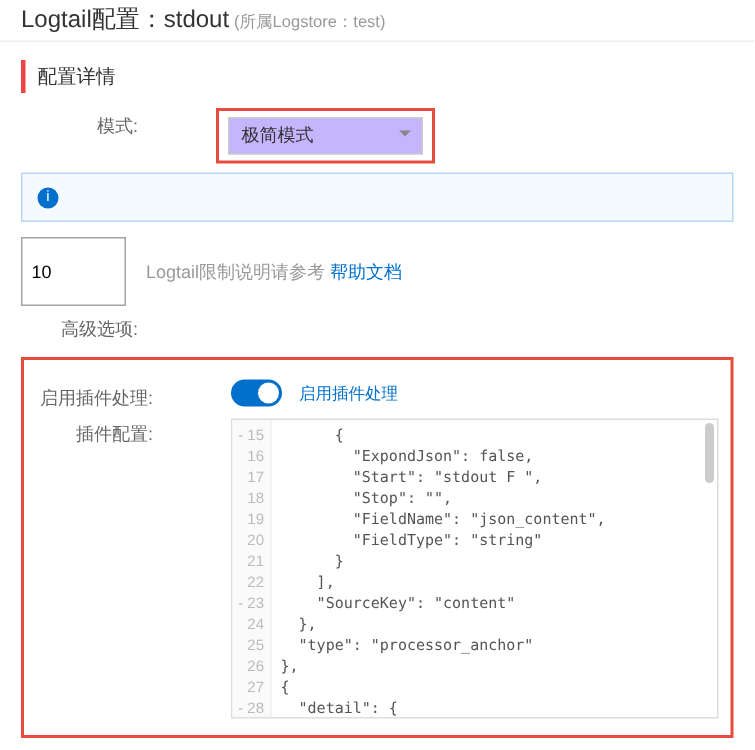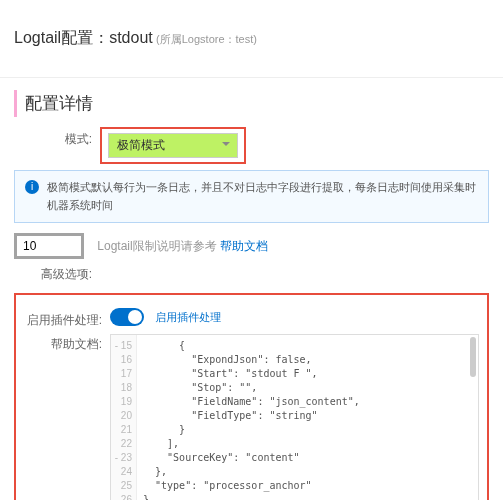--- a/index.html
+++ b/index.html
@@ -1,31 +1,31 @@
 <!DOCTYPE html>
 <html><head>
 <meta charset="utf-8">
 <style>
   * { box-sizing: border-box; margin: 0; padding: 0; }
   body { font-family: "Microsoft YaHei", Arial, sans-serif; font-size: 12px; color: #333; background: #fff; width: 503px; }
-  .header { padding: 28px 14px; border-bottom: 1px solid #eee; }
+  .header { padding: 3px 14px; border-bottom: 1px solid #eee; }
   .header-title { font-size: 16px; color: #333; display: inline-block; }
   .header-sub { font-size: 11px; color: #999; }
-  .section-bar { border-left: 3px solid #f9a8d4; padding: 2px 8px; margin: 12px 14px 10px 14px; font-size: 17px; }
+  .section-bar { border-left: 3px solid #ef4444; padding: 2px 8px; margin: 12px 14px 10px 14px; font-size: 13px; }
   .body { padding: 0 14px 14px 14px; }
-  .row { display: flex; align-items: flex-start; margin: 3px 0; }
+  .row { display: flex; align-items: flex-start; margin: 3px 0; gap: 44px; }
   .lbl { width: 86px; text-align: right; color: #666; font-size: 12px; padding-top: 4px; padding-right: 8px; flex-shrink: 0; }
   .ctl { flex: 1; }
   .highlight-red { border: 2px solid #e74c3c; padding: 4px 6px; display: inline-block; }
-  .select { border: 1px solid #ccc; padding: 3px 22px 3px 8px; font-size: 12px; width: 130px; position: relative; display: inline-block; background: #bef264; }
+  .select { border: 1px solid #ccc; padding: 3px 22px 3px 8px; font-size: 12px; width: 130px; position: relative; display: inline-block; background: #c4b5fd; }
   .select::after { content: ""; position: absolute; right: 7px; top: 8px; border: 4px solid transparent; border-top-color: #888; }
   .infobox { border: 1px solid #b7d6f5; background: #f4faff; padding: 8px 10px; display: flex; margin: 6px 0 10px 0; }
   .info-icon { width: 14px; height: 14px; border-radius: 50%; background: #0070cc; color: #fff; font-size: 10px; text-align: center; line-height: 14px; margin-right: 8px; margin-top: 1px; flex-shrink: 0; }
   .info-text { font-size: 11px; color: #555; line-height: 1.6; }
-  .num-input { border: 3px solid #a3a3a3; padding: 3px 6px; width: 70px; font-size: 12px; }
+  .num-input { border: 1px solid #a3a3a3; padding: 15px 6px; width: 70px; font-size: 12px; }
   .hint { font-size: 12px; color: #999; margin-left: 10px; }
   .link { color: #0070cc; }
   .sub-hint { font-size: 11px; color: #bbb; margin-top: 4px; }
   .adv { font-size: 12px; color: #666; }
   .chev { margin-left: 4px; font-size: 10px; color: #999; }
   .big-block { border: 2px solid #e74c3c; padding: 10px 8px 8px 8px; margin-top: 10px; }
   .toggle { width: 34px; height: 18px; background: #0070cc; border-radius: 9px; position: relative; display: inline-block; vertical-align: middle; }
   .toggle::after { content: ""; position: absolute; width: 14px; height: 14px; background: #fff; border-radius: 50%; top: 2px; right: 2px; }
   .toggle-link { color: #0070cc; font-size: 11px; margin-left: 8px; vertical-align: middle; }
   .desc { font-size: 11px; color: #999; margin-top: 6px; line-height: 1.5; }
@@ -52,21 +52,20 @@
       <span class="highlight-red">
         <span class="select">
           <span>极简模式</span>
         </span>
       </span>
     </div>
   </div>
 
   <div class="infobox">
     <span class="info-icon">i</span>
-    <span class="info-text">极简模式默认每行为一条日志，并且不对日志中字段进行提取，每条日志时间使用采集时机器系统时间</span>
   </div>
 
   <div class="row">
     <div class="ctl">
       <input class="num-input" value="10" style="">
       <span class="hint">
         <span>Logtail限制说明请参考</span>
         <a class="link">帮助文档</a>
       </span>
     </div>
@@ -80,21 +79,21 @@
 
     <div class="row">
       <div class="lbl">启用插件处理:</div>
       <div class="ctl">
         <span class="toggle"></span>
         <a class="toggle-link">启用插件处理</a>
       </div>
     </div>
 
     <div class="row">
-      <div class="lbl">帮助文档:</div>
+      <div class="lbl">插件配置:</div>
       <div class="ctl">
         <div class="editor-wrap">
           <div class="gutter">- 15
   16
   17
   18
   19
   20
   21
   22

